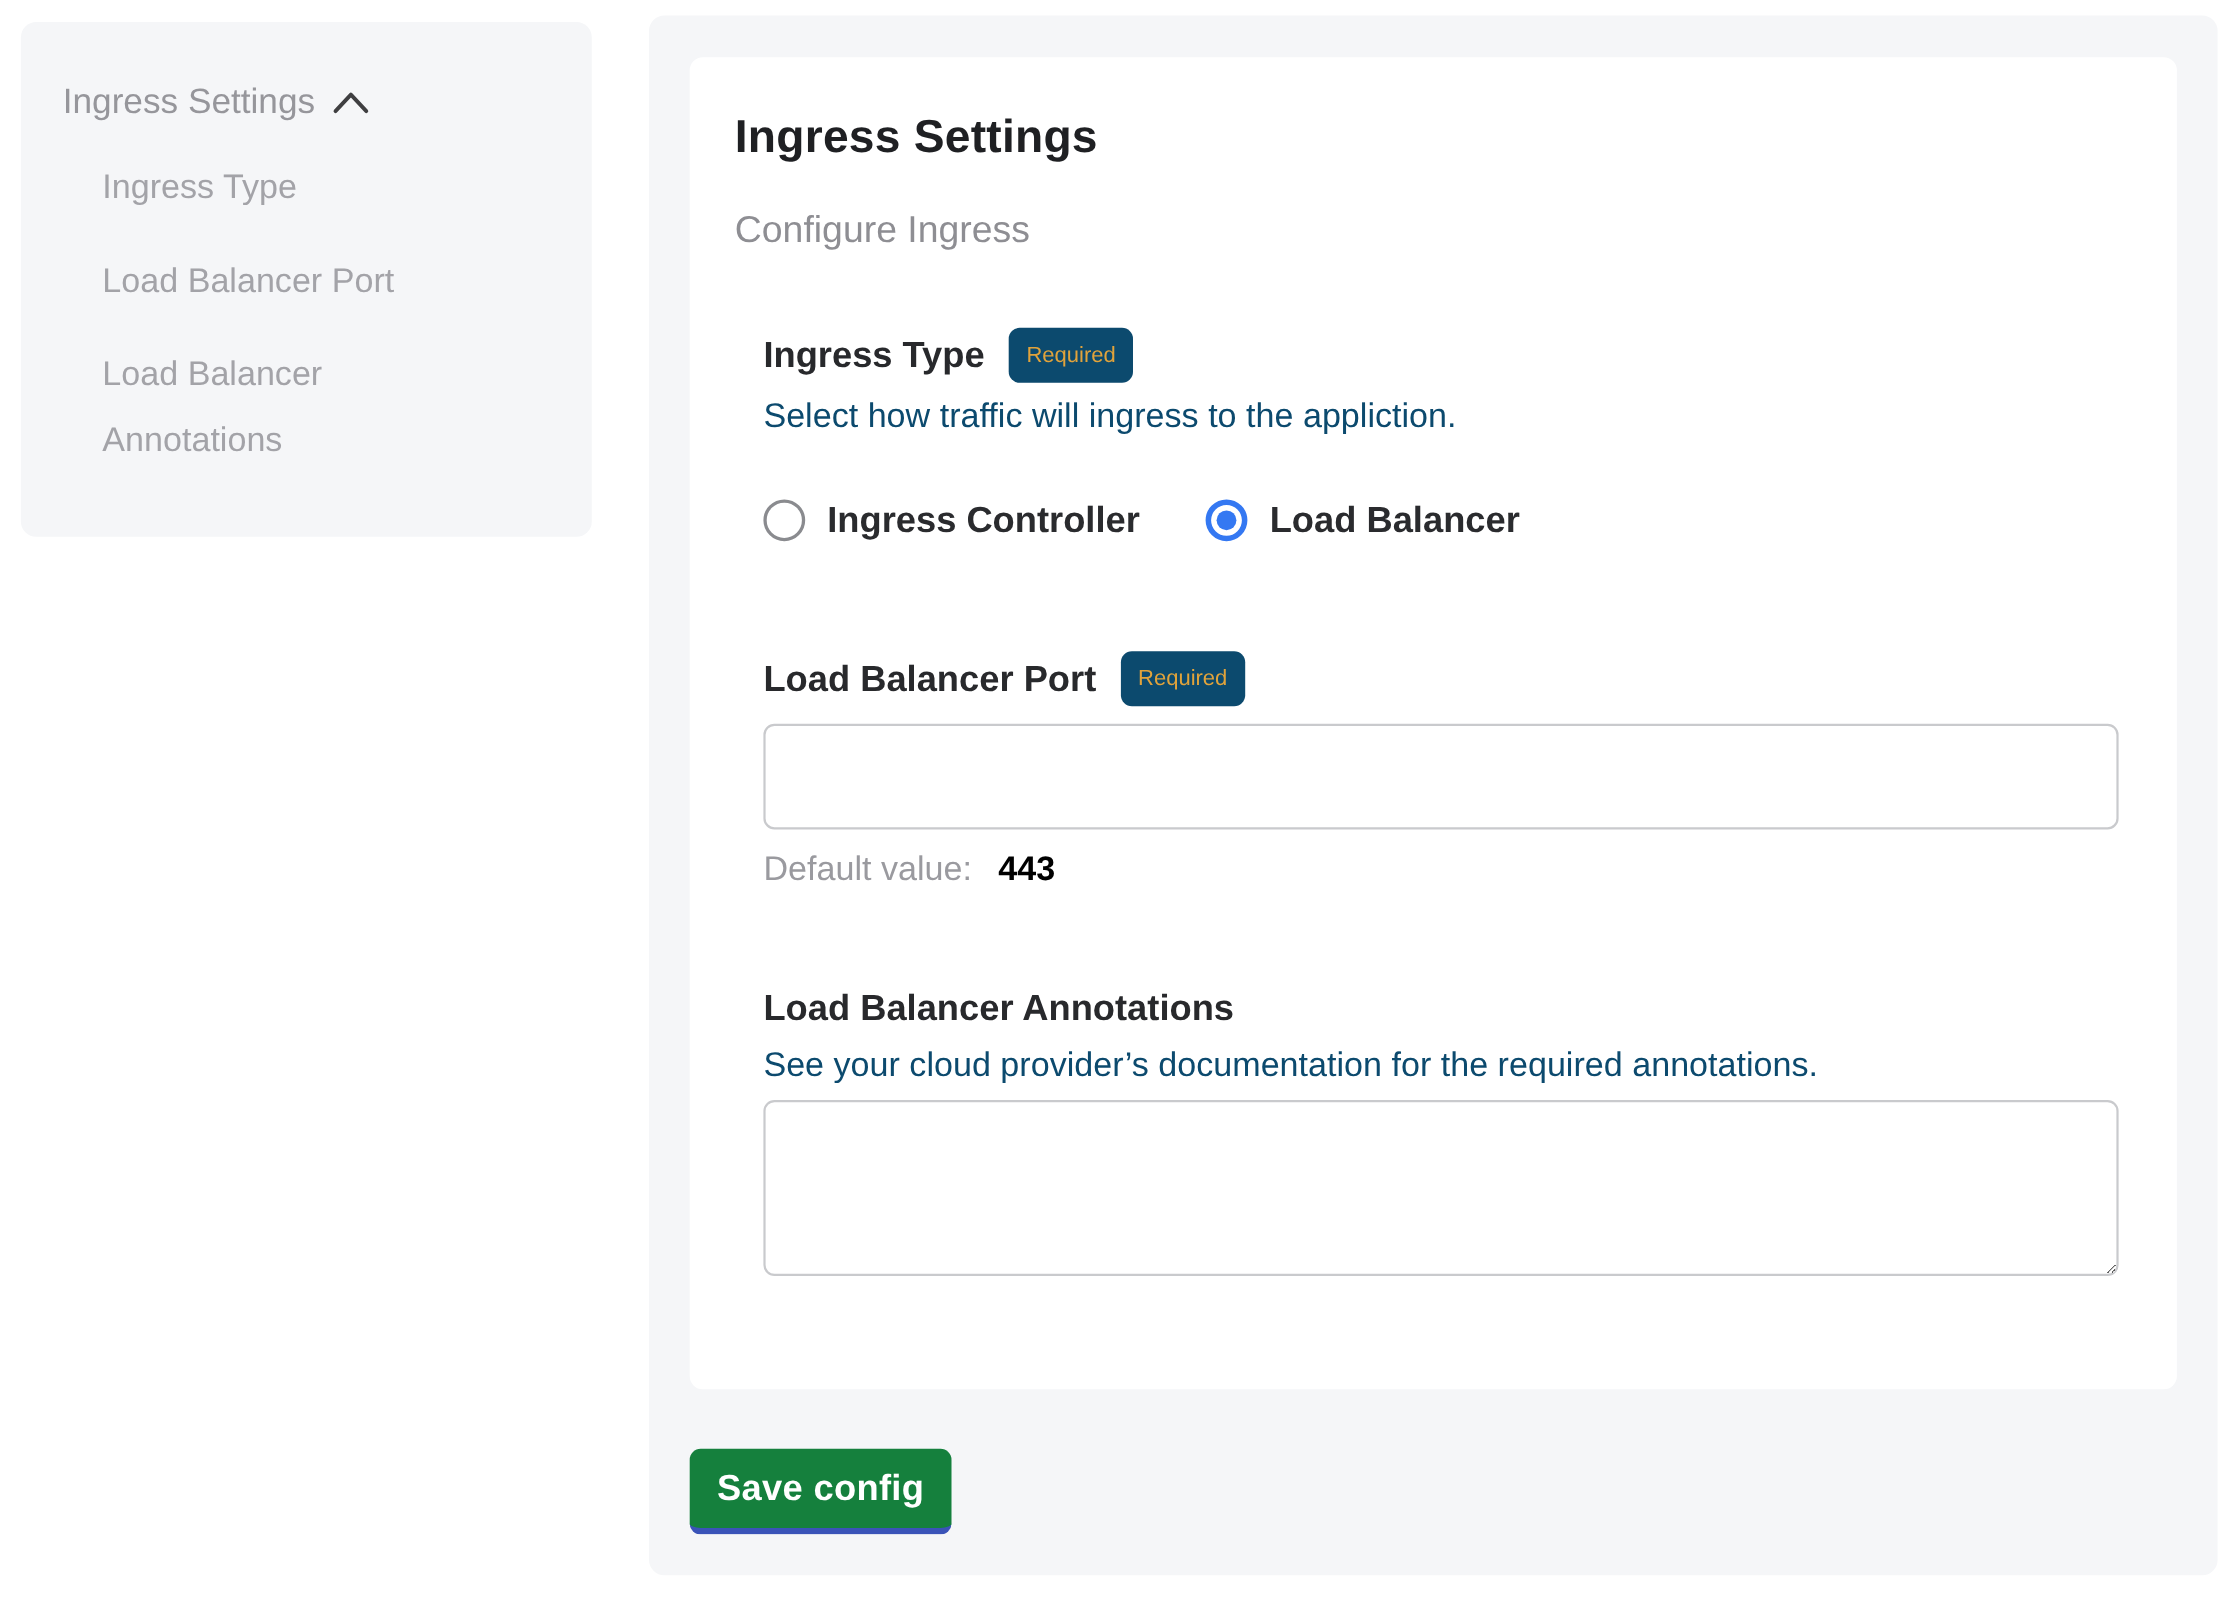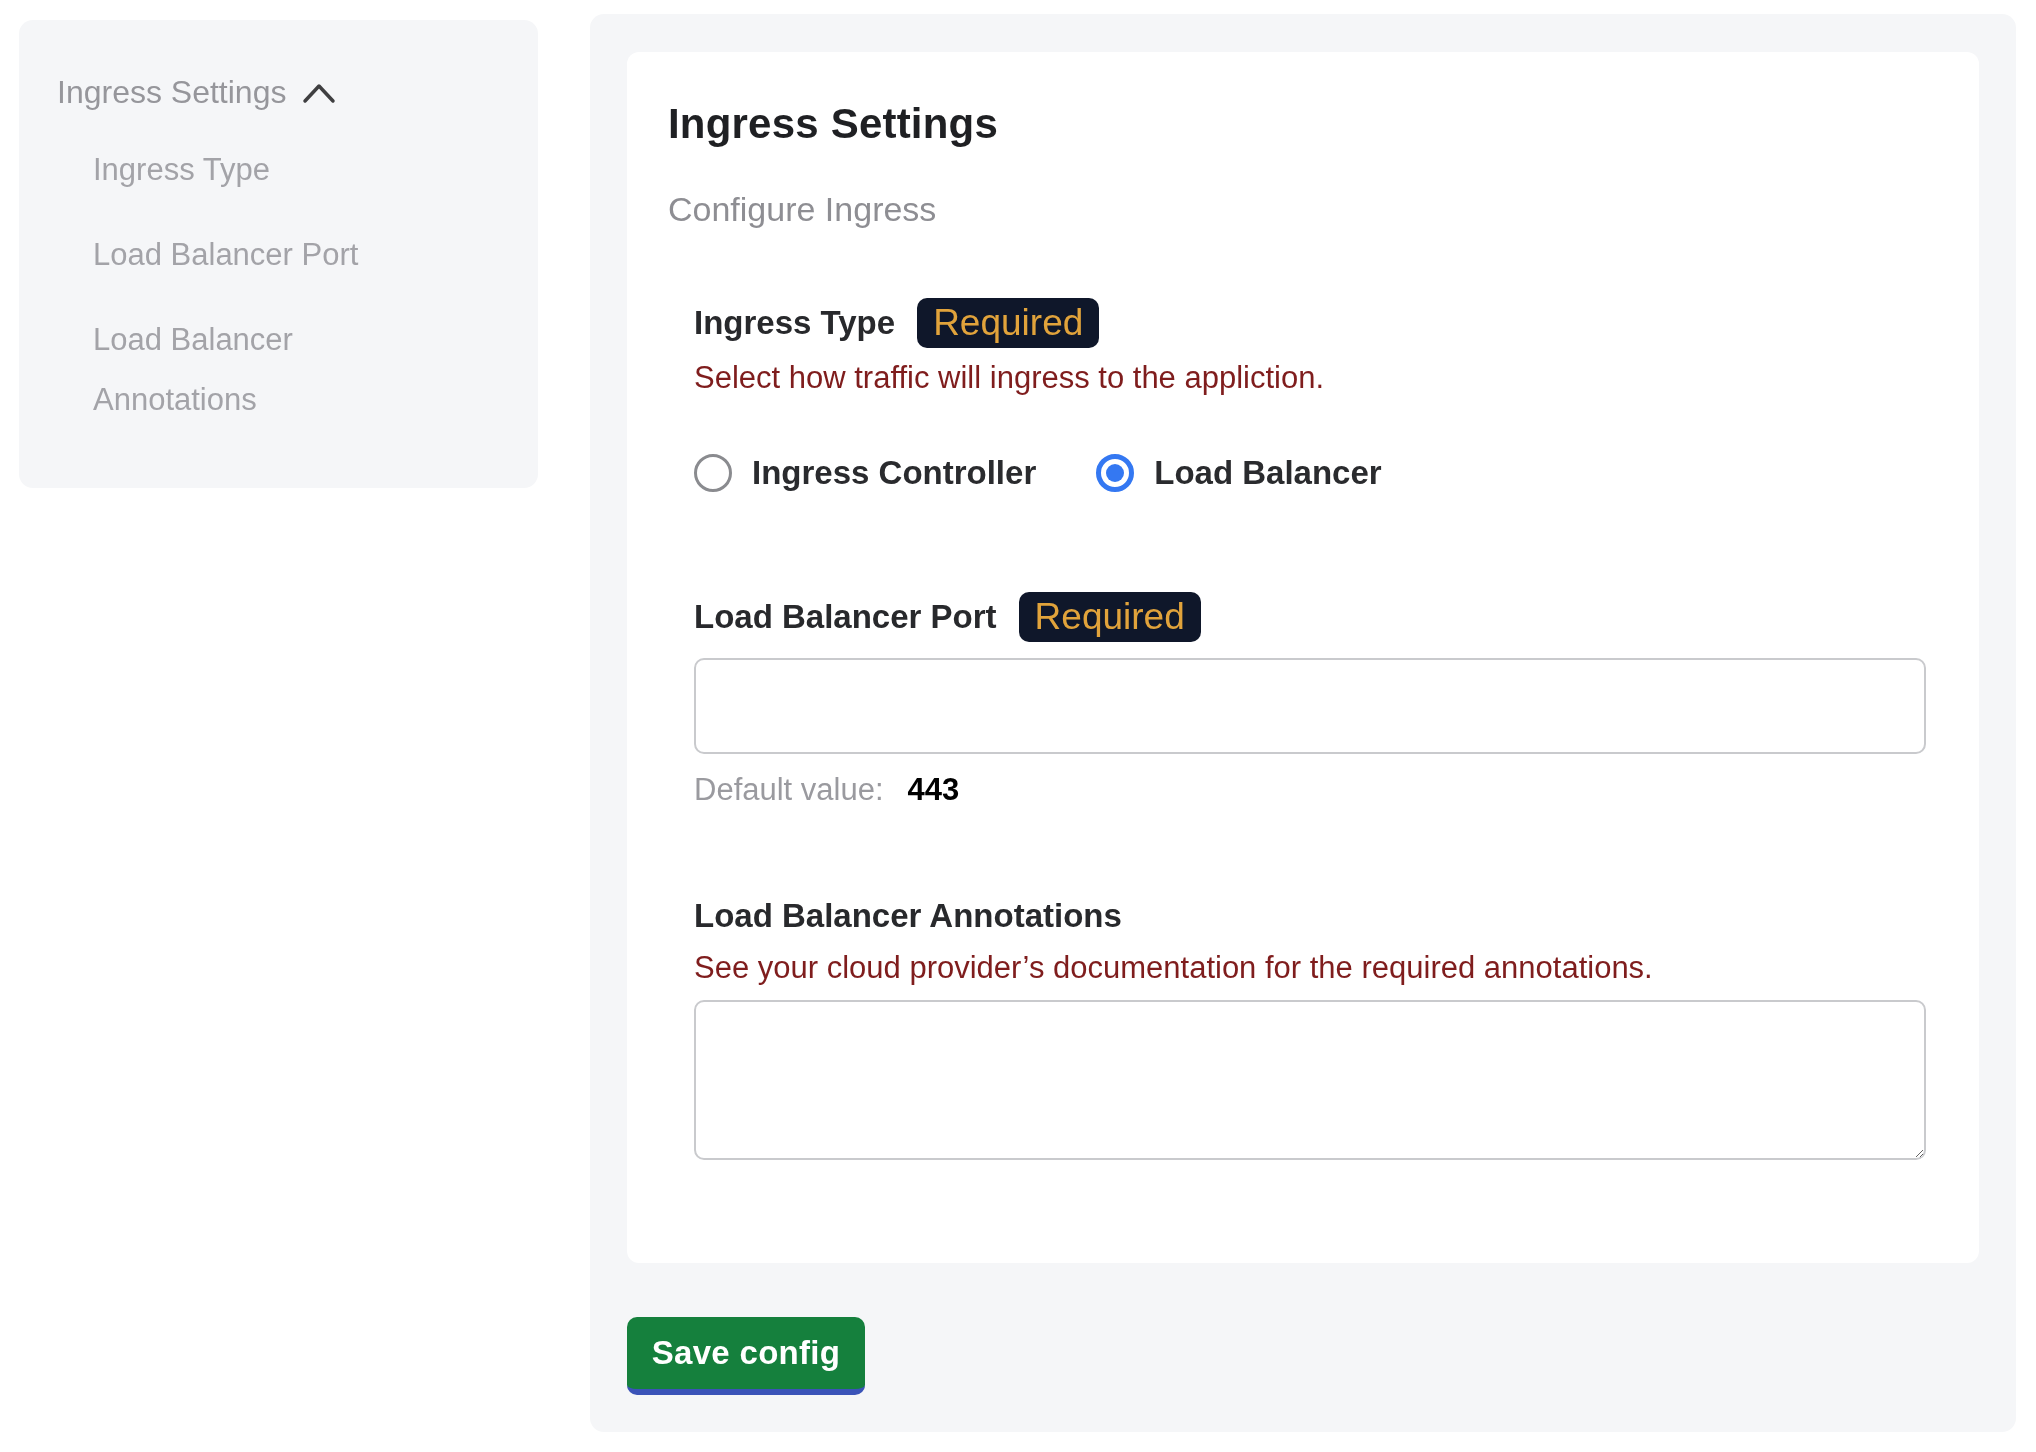--- a/index.html
+++ b/index.html
@@ -42,24 +42,24 @@
   .subtitle { margin-top: 40px; font-size: 34px; line-height: 38px; color: #8e8e93; }
 
   .field { margin-left: 26px; }
   .field-ingress-type { margin-top: 70px; }
   .field-port { margin-top: 100px; }
   .field-annotations { margin-top: 84px; }
 
   .label-row { display: flex; align-items: center; gap: 22px; }
   .label { font-size: 33px; line-height: 44px; font-weight: bold; color: #28292c; }
   .badge {
-    background: #0f172a; color: #e1a33b; font-size: 37px; line-height: 34px;
+    background: #0c4a6e; color: #e1a33b; font-size: 20px; line-height: 34px;
     padding: 8px 16px; border-radius: 10px;
   }
-  .desc { margin-top: 10px; font-size: 31px; line-height: 40px; color: #7f1d1d; }
+  .desc { margin-top: 10px; font-size: 31px; line-height: 40px; color: #0c4a6e; }
 
   
   .radio-row { margin-top: 56px; display: flex; align-items: center; }
   .radio-option { display: flex; align-items: flex-end; cursor: pointer; }
   .radio-option + .radio-option { margin-left: 60px; }
   .radio {
     width: 38px; height: 38px; border-radius: 50%; background: #fff;
     border: 3px solid #8a8b8f; flex: 0 0 auto; position: relative;
   }
   .radio.checked { border: 5px solid #3478f2; }

